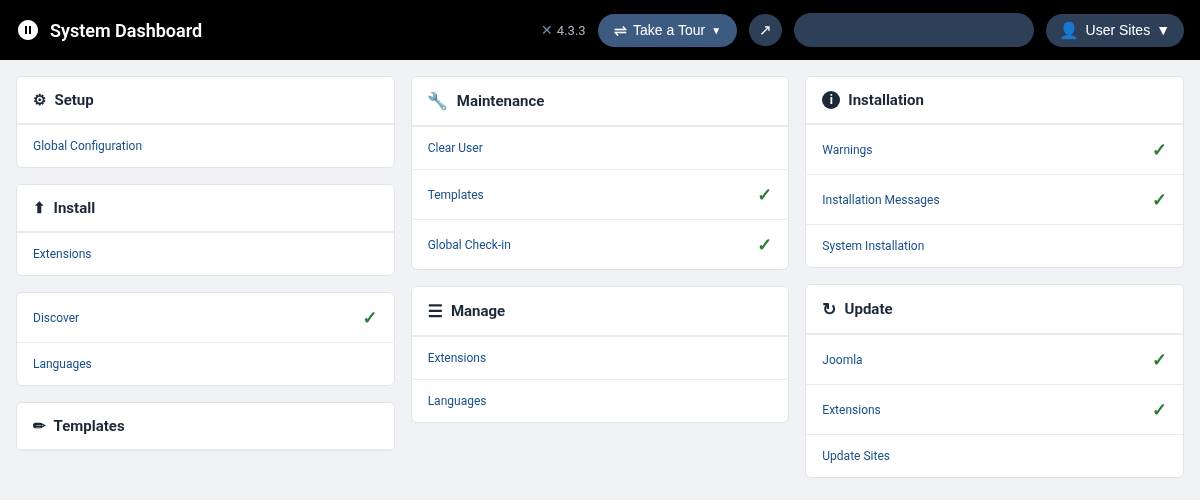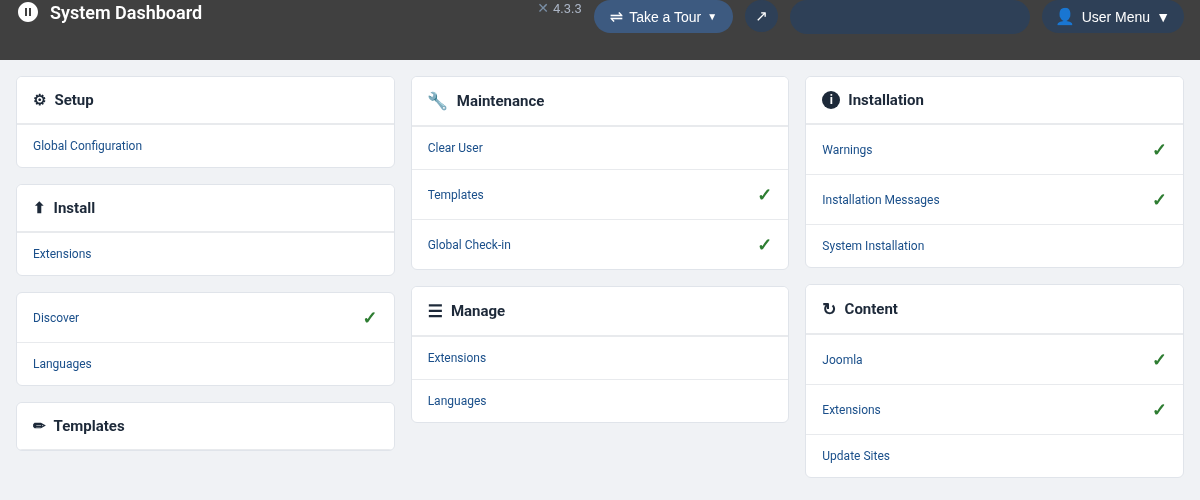--- a/index.html
+++ b/index.html
@@ -1,23 +1,23 @@
 <!DOCTYPE html>
 <html><head>
   <meta charset="utf-8">
   <style>
     * { box-sizing: border-box; margin: 0; padding: 0; }
     body { font-family: -apple-system, BlinkMacSystemFont, 'Segoe UI', Roboto, sans-serif; background: #f0f2f5; }
 
     
     .header {
-      background: #404040;
+      background: #000000;
       height: 60px;
       display: flex;
-      align-items: flex-start;
+      align-items: center;
       padding: 0 16px;
       gap: 12px;
     }
     .header-logo {
       display: flex;
       align-items: center;
       gap: 10px;
       color: white;
       font-size: 18px;
       font-weight: 600;
@@ -138,21 +138,21 @@
   </button>
 
   <button class="header-btn external">
     <span style="font-size:15px;">↗</span>
   </button>
 
   <div style="flex:1; max-width:240px; height:34px; background:#2e4057; border-radius:50px;"></div>
 
   <button class="header-user">
     <span style="font-size:16px;">👤</span>
-    <span>User Menu</span>
+    <span>User Sites</span>
     <span class="chevron">▼</span>
   </button>
 </header>
 
 <div class="main">
 
   <div style="display:flex; flex-direction:column; gap:16px;">
 
     <div class="card">
       <div class="card-header">
@@ -242,21 +242,21 @@
         <span class="check-icon">✓</span>
       </div>
       <div class="card-row">
         <a class="card-link">System Installation</a>
       </div>
     </div>
 
     <div class="card">
       <div class="card-header">
         <span style="font-size:17px;">↻</span>
-        <span>Content</span>
+        <span>Update</span>
       </div>
       <div class="card-row">
         <a class="card-link">Joomla</a>
         <span class="check-icon">✓</span>
       </div>
       <div class="card-row">
         <a class="card-link">Extensions</a>
         <span class="check-icon">✓</span>
       </div>
       <div class="card-row">

